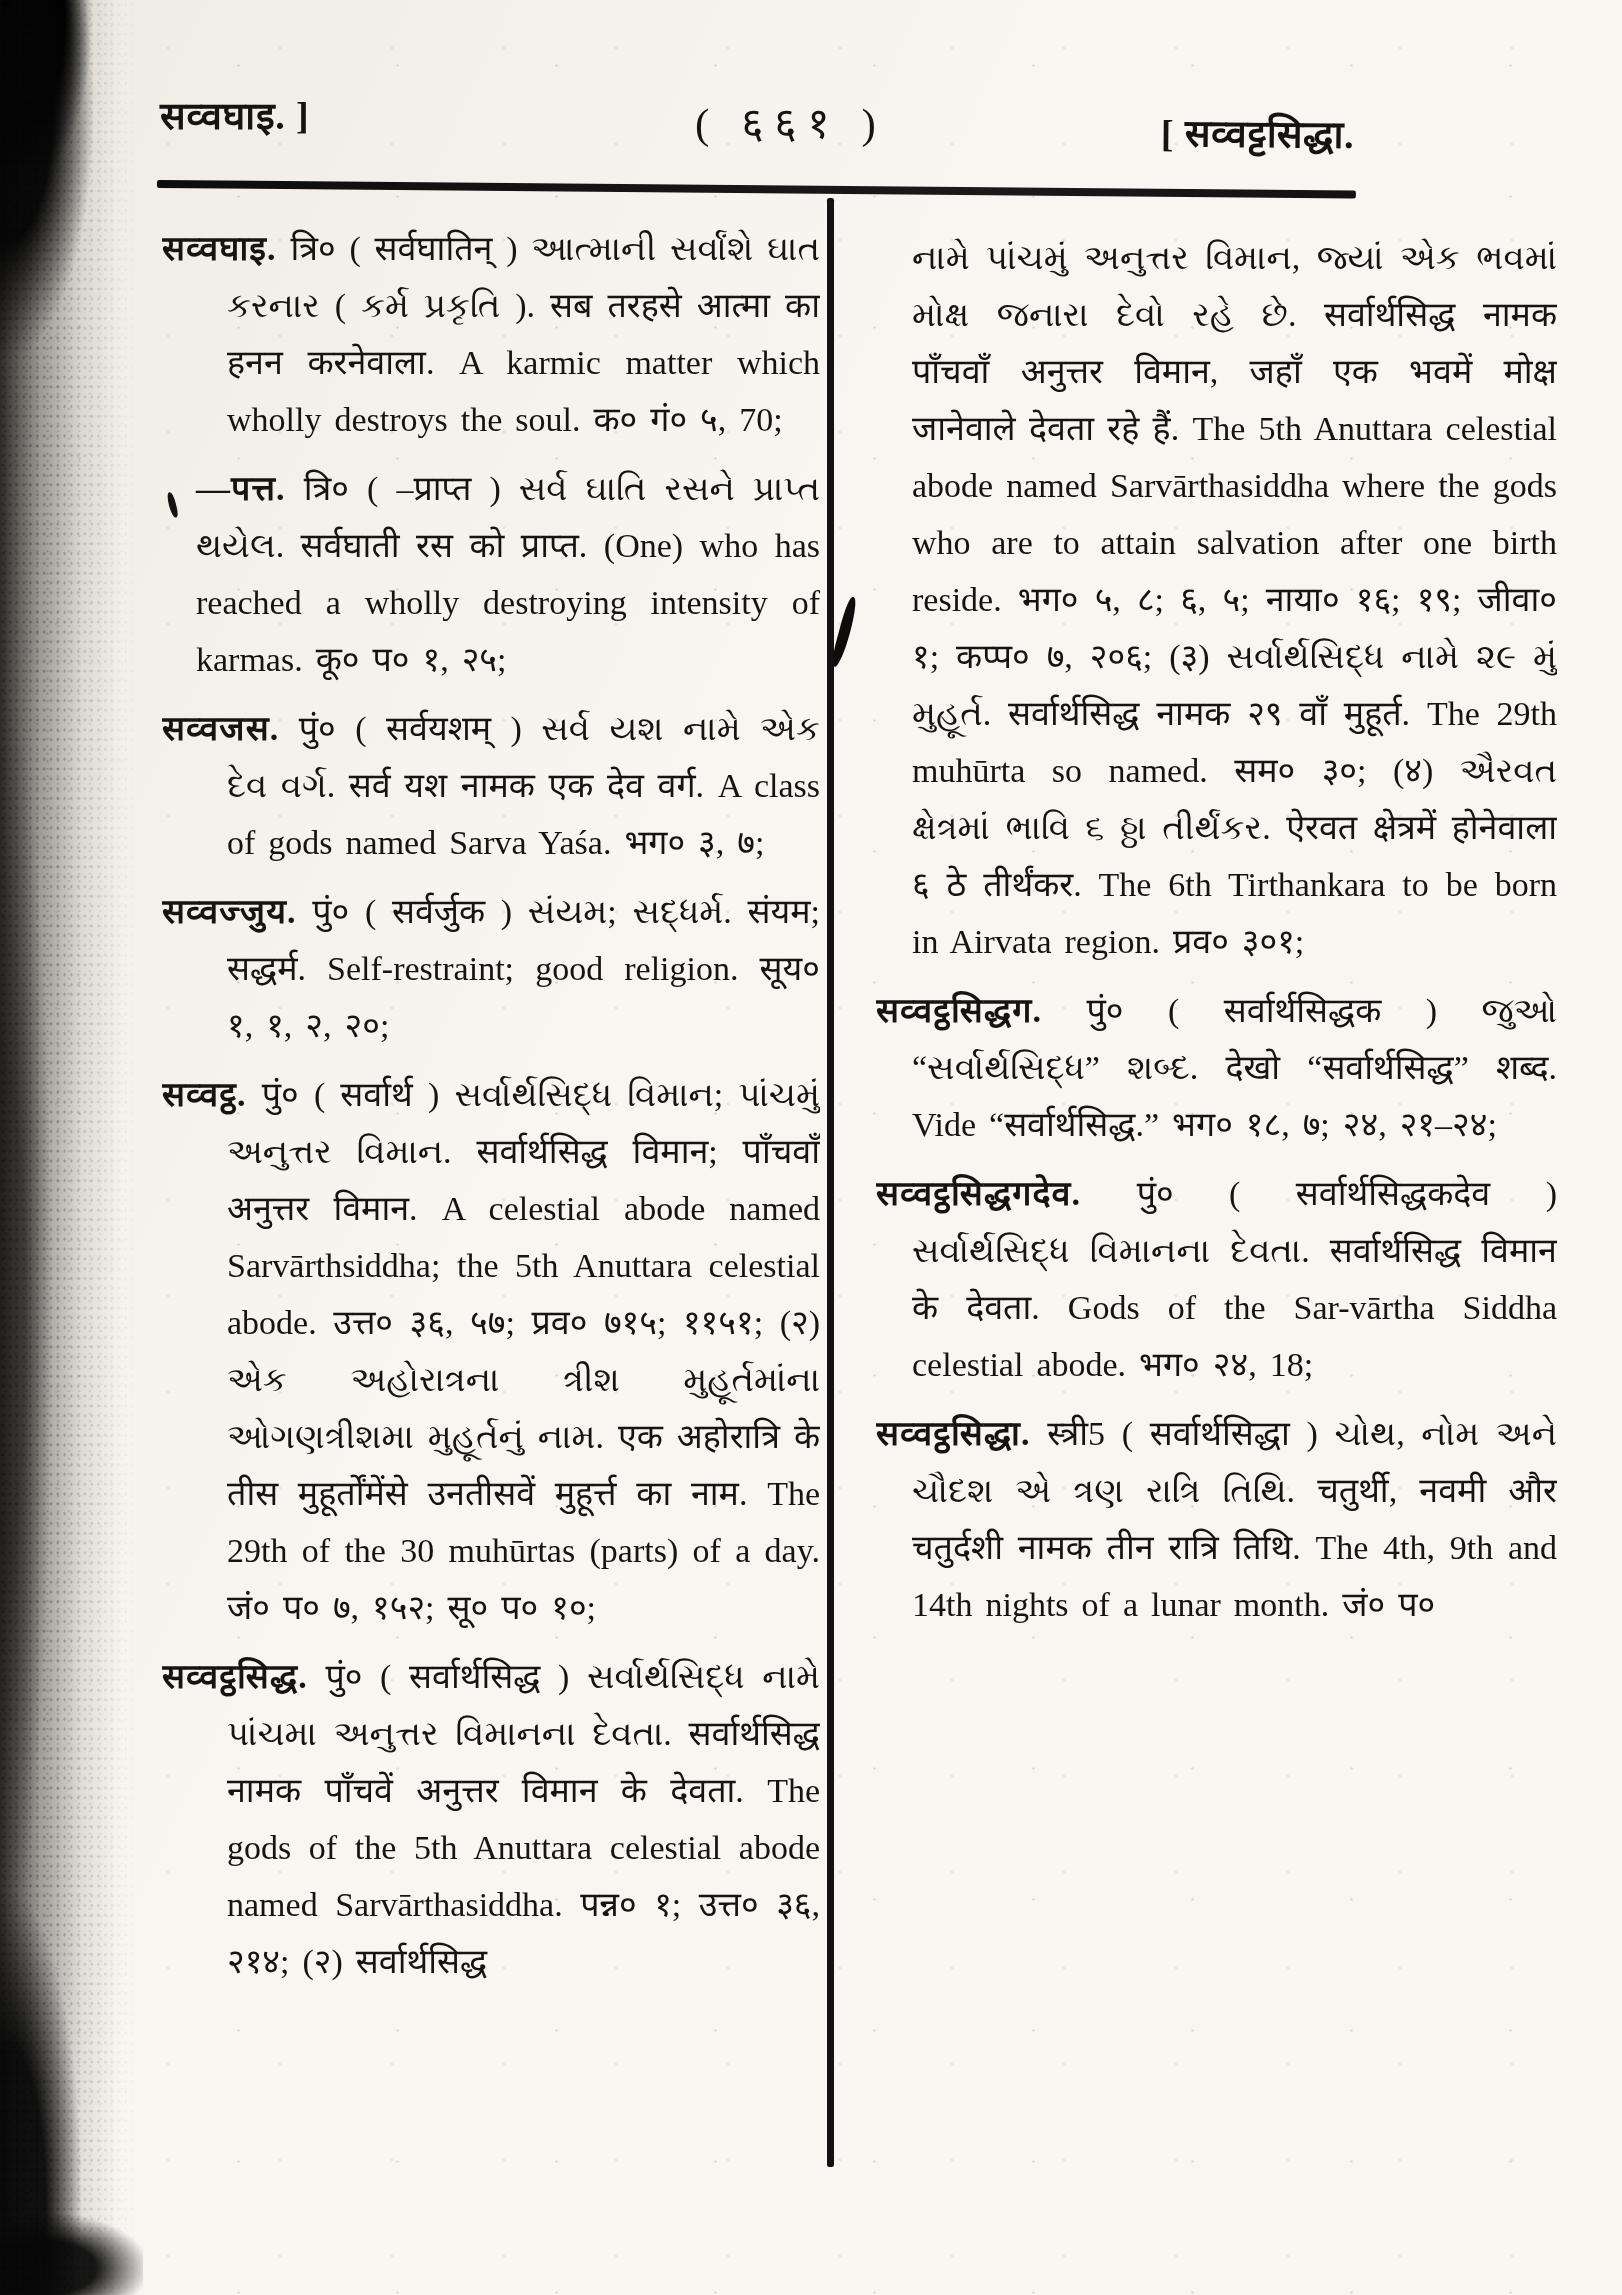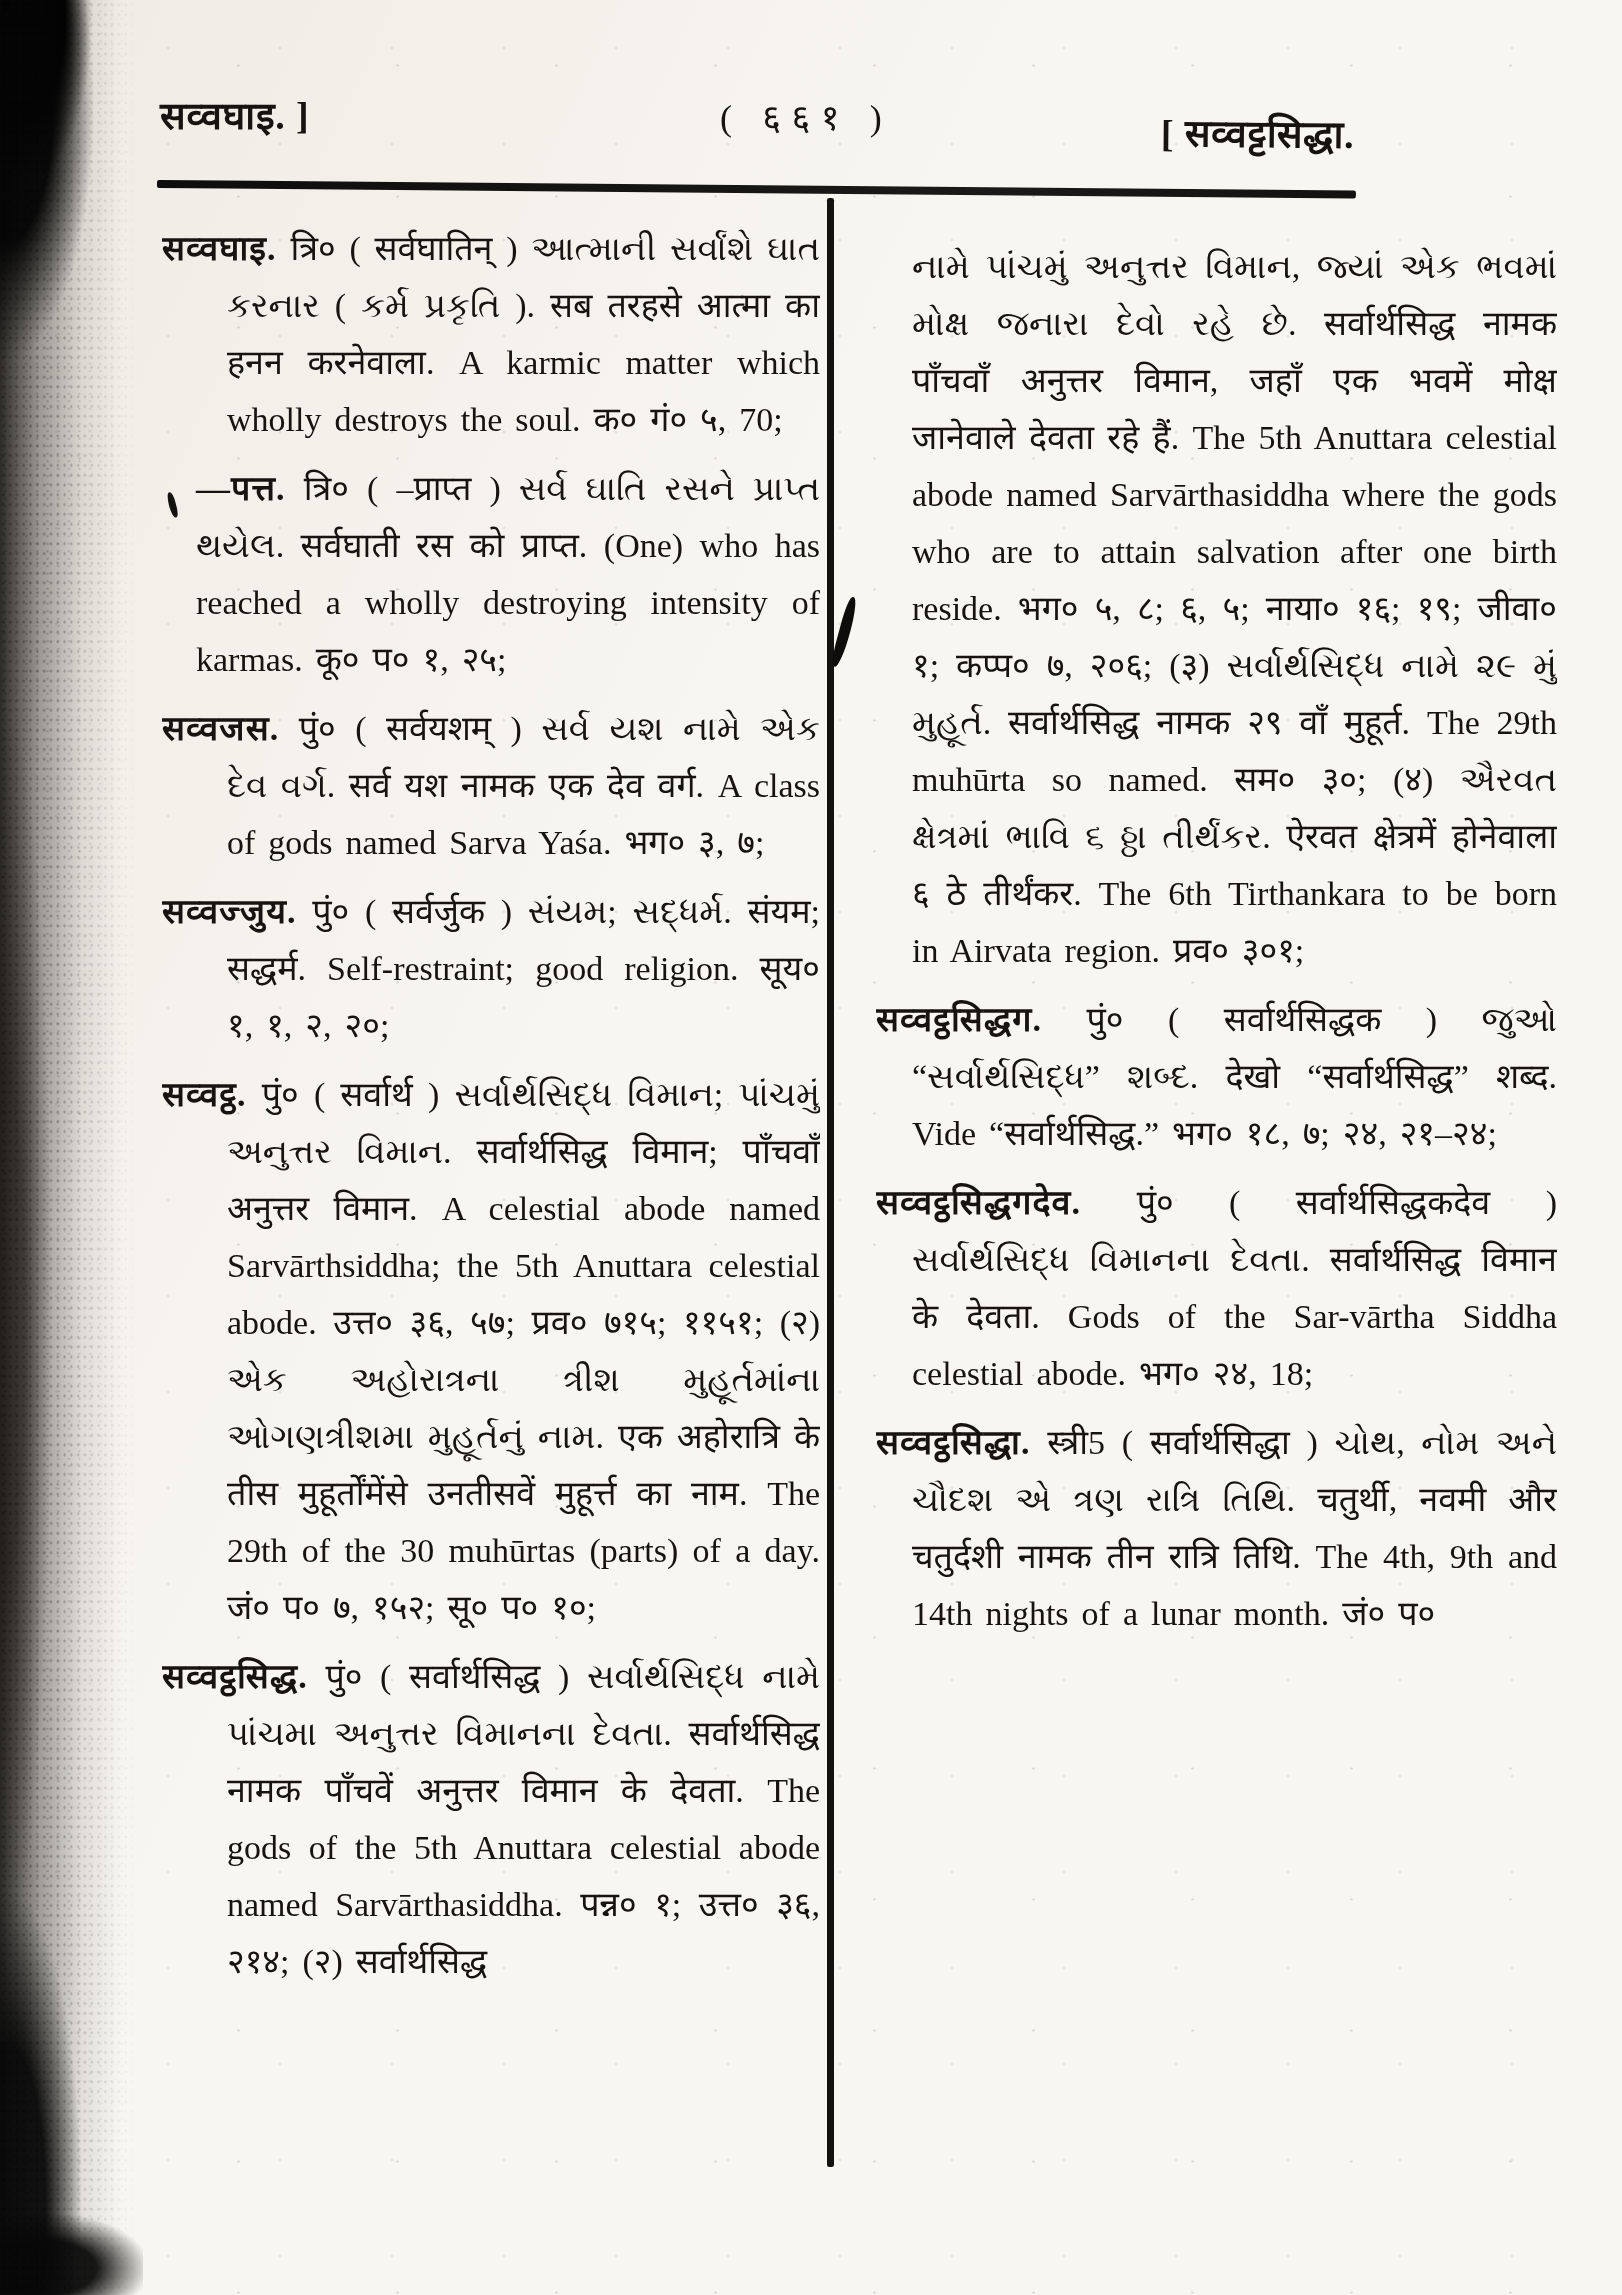--- a/index.html
+++ b/index.html
@@ -32,35 +32,35 @@
     content:"";position:absolute;inset:0;
     background-image:radial-gradient(rgba(0,0,0,.5) 0.8px, transparent 1.4px),
                      radial-gradient(rgba(0,0,0,.38) 0.8px, transparent 1.5px);
     background-size:6.8px 9.8px, 10.6px 7.5px;
     opacity:.55;
     -webkit-mask-image:linear-gradient(to right,#000 45px,transparent 140px);
             mask-image:linear-gradient(to right,#000 45px,transparent 140px);
   }
   .hdr{position:absolute;white-space:nowrap;}
   .hdr-left{left:160px;top:88px;font-size:38px;font-weight:bold;letter-spacing:0.8px;text-align:center;}
-  .hdr-page{left:720px;top:92px;font-size:36px;letter-spacing:10.6px;}
+  .hdr-page{left:695px;top:92px;font-size:43px;letter-spacing:10.6px;}
   .hdr-right{left:1161px;top:106px;font-size:38px;font-weight:bold;letter-spacing:0.8px;transform:rotate(.5deg);}
   .rule{
     position:absolute;left:157px;top:180px;width:1199px;height:8.3px;
     background:linear-gradient(to right,#0d0d0d,#1c1a18 70%,#131210);
     border-radius:2.3px;
     transform:rotate(.5deg);transform-origin:left top;
   }
   .divider{
     position:absolute;left:827px;top:198px;width:6.8px;height:1969px;
     background:#141210;border-radius:2.3px;
   }
   .col{position:absolute;top:220px;overflow:hidden;text-align:justify;}
   .col-left{left:162px;width:658px;height:2061px;}
-  .col-right{left:876px;top:238px;width:681px;height:2056px;}
+  .col-right{left:876px;top:229px;width:681px;height:2056px;}
   .entry{
     margin:0 0 12px 0;
     font-size:34px;line-height:57px;
     padding-left:65px;text-indent:-65px;
     word-spacing:4.5px;
   }
   .col-right .entry{padding-left:36px;text-indent:-36px;}
   .entry.sub{margin-left:34px;padding-left:0;text-indent:0;}
   .entry.cont{padding-left:36px;text-indent:0;}
   .headword{font-weight:bold;letter-spacing:1.1px;}

